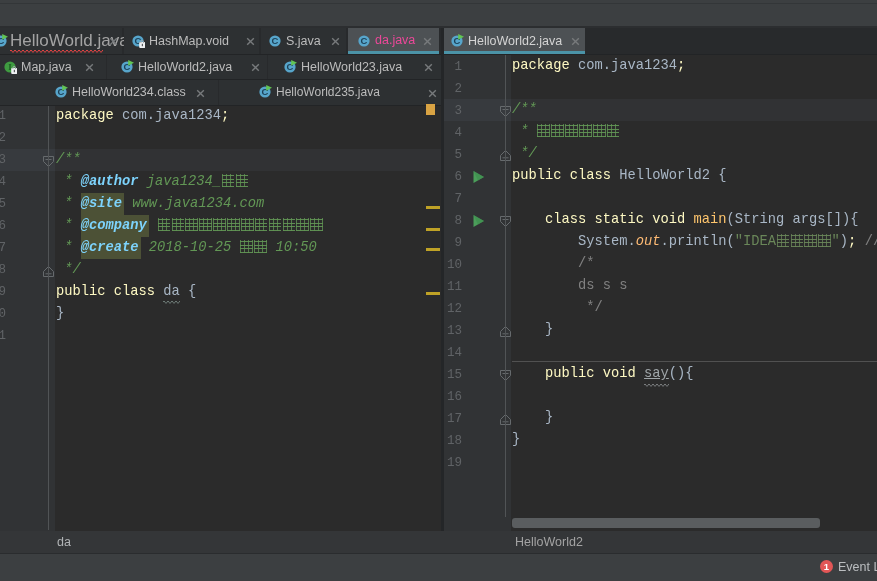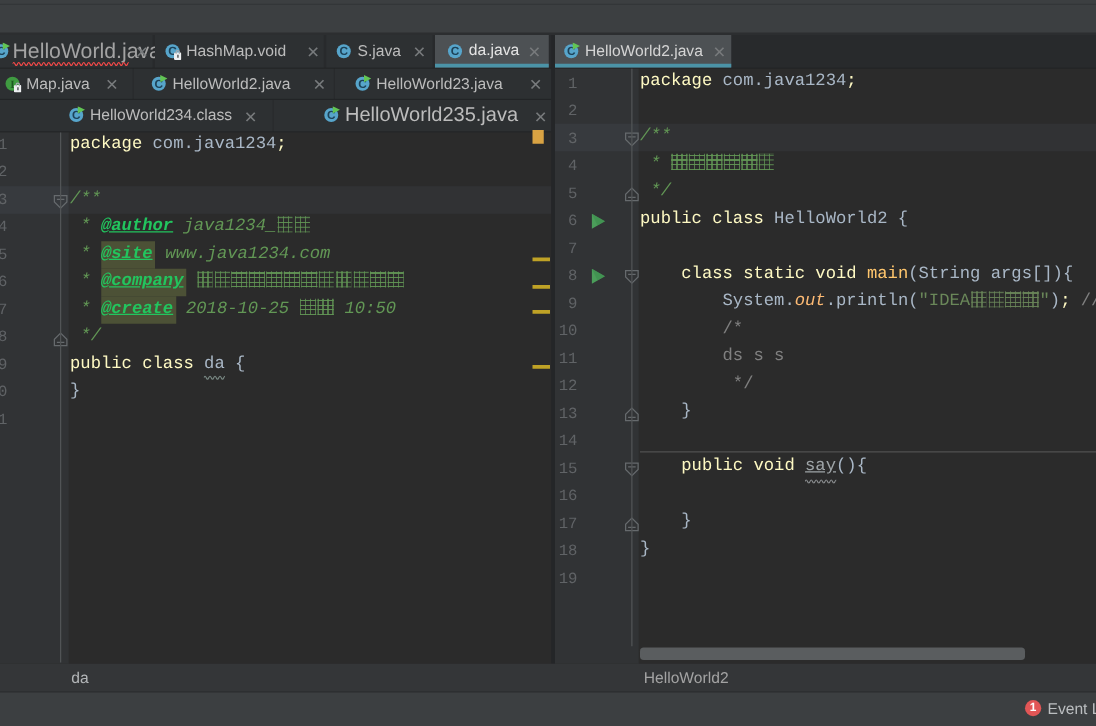--- a/index.html
+++ b/index.html
@@ -1,19 +1,19 @@
 <!DOCTYPE html>
 <html><head><meta charset="utf-8"><style>
 html,body{margin:0;padding:0}
 body{width:877px;height:581px;position:relative;overflow:hidden;background:#2b2b2b;
  font-family:"Liberation Sans",sans-serif}
 .abs{position:absolute}
 pre{margin:0;font-family:"Liberation Mono",monospace;font-size:13.75px;line-height:22px}
 .k{color:#fef9c3}.s{color:#6a8759}.c{color:#808080}.d{color:#629755;font-style:italic}
-.t{color:#22c55e;font-style:italic;font-weight:bold;text-decoration:underline}
+.t{color:#7dd3fc;font-style:italic;font-weight:bold;}
 .tb{background:#4c5136;padding:3px 2px 4px 0}
 .m{color:#ffc66d}.f{color:#fdba74;font-style:italic}.un{color:#9fa5a8;text-decoration:underline}
 .cj{display:inline-block;margin:0 0.65px}
 .num{font-family:"Liberation Mono",monospace;font-size:12.5px;line-height:22px;color:#606366;text-align:right}
 </style></head><body>
 <div class="abs" style="left:0;top:0;width:877px;height:27px;background:#3c3f41"></div>
 <div class="abs" style="left:0;top:3px;width:877px;height:1px;background:#333638"></div>
 <div class="abs" style="left:0;top:26px;width:877px;height:2px;background:#2c2e30"></div>
 <div class="abs" style="left:0;top:28px;width:877px;height:27px;background:#282a2c"></div>
 <div class="abs" style="left:0;top:55px;width:441px;height:25px;background:#282a2c"></div>
@@ -54,21 +54,21 @@
 <div style="position:absolute;left:286px;top:28px;height:26px;line-height:26px;font-size:12.5px;color:#bcbcbc;white-space:nowrap">S.java</div>
 <svg style="position:absolute;left:331px;top:37px" width="9" height="9" viewBox="0 0 9 9">
     <path d="M1.2 1.2 L7.8 7.8 M7.8 1.2 L1.2 7.8" stroke="#777a7c" stroke-width="1.4"></path>
   </svg>
 <div style="position:absolute;left:348px;top:28px;width:91px;height:26px;background:#4d5154"></div>
 <div style="position:absolute;left:348px;top:51px;width:91px;height:3px;background:#4b93a7"></div>
 <svg style="position:absolute;left:357px;top:34px" width="14" height="14" viewBox="0 0 14 14">
     <circle cx="7" cy="7" r="5.6" fill="#57a5cb"></circle>
     <text x="7" y="10.4" font-size="9.5" font-weight="bold" fill="#1d4258" text-anchor="middle" font-family="Liberation Sans">C</text>
   </svg>
-<div style="position:absolute;left:375px;top:27px;height:24px;line-height:26px;font-size:12.5px;color:#e5e5e5;white-space:nowrap">da.java</div>
+<div style="position:absolute;left:375px;top:27px;height:24px;line-height:26px;font-size:12.5px;color:#ec4899;white-space:nowrap">da.java</div>
 <svg style="position:absolute;left:423px;top:37px" width="9" height="9" viewBox="0 0 9 9">
     <path d="M1.2 1.2 L7.8 7.8 M7.8 1.2 L1.2 7.8" stroke="#777a7c" stroke-width="1.4"></path>
   </svg>
 <div style="position:absolute;left:444px;top:28px;width:141px;height:26px;background:#4d5154"></div>
 <div style="position:absolute;left:444px;top:51px;width:141px;height:3px;background:#4b93a7"></div>
 <svg style="position:absolute;left:450px;top:34px" width="14" height="14" viewBox="0 0 14 14">
     <circle cx="7" cy="7" r="5.6" fill="#57a5cb"></circle>
     <text x="7" y="10.4" font-size="9.5" font-weight="bold" fill="#1d4258" text-anchor="middle" font-family="Liberation Sans">C</text>
     <path d="M8.2 0 L14 2.8 L8.2 5.8 Z" fill="#62c554"></path>
   </svg>
@@ -117,21 +117,21 @@
 <div style="position:absolute;left:72px;top:80px;height:25px;line-height:25px;font-size:12.5px;color:#bcbcbc;white-space:nowrap">HelloWorld234.class</div>
 <svg style="position:absolute;left:196px;top:89px" width="9" height="9" viewBox="0 0 9 9">
     <path d="M1.2 1.2 L7.8 7.8 M7.8 1.2 L1.2 7.8" stroke="#777a7c" stroke-width="1.4"></path>
   </svg>
 <div style="position:absolute;left:219px;top:80px;width:222px;height:25px;background:#2d3032"></div>
 <svg style="position:absolute;left:258px;top:85px" width="14" height="14" viewBox="0 0 14 14">
     <circle cx="7" cy="7" r="5.6" fill="#57a5cb"></circle>
     <text x="7" y="10.4" font-size="9.5" font-weight="bold" fill="#1d4258" text-anchor="middle" font-family="Liberation Sans">C</text>
     <path d="M8.2 0 L14 2.8 L8.2 5.8 Z" fill="#62c554"></path>
   </svg>
-<div style="position:absolute;left:276px;top:80px;height:25px;line-height:25px;font-size:16px;color:#bcbcbc;white-space:nowrap">HelloWorld235.java</div>
+<div style="position:absolute;left:276px;top:80px;height:25px;line-height:25px;font-size:12px;color:#bcbcbc;white-space:nowrap">HelloWorld235.java</div>
 <svg style="position:absolute;left:428px;top:89px" width="9" height="9" viewBox="0 0 9 9">
     <path d="M1.2 1.2 L7.8 7.8 M7.8 1.2 L1.2 7.8" stroke="#777a7c" stroke-width="1.4"></path>
   </svg>
 <div class="abs" style="left:0;top:106px;width:441px;height:425px;background:#2b2b2b"></div>
 <div class="abs" style="left:0;top:106px;width:55px;height:425px;background:#313335"></div>
 <div class="abs" style="left:0;top:149px;width:441px;height:22px;background:rgba(183,203,243,0.05)"></div>
 <div class="abs num" style="left:-16px;top:105px;width:22px;white-space:pre">1
 2
 3
 4

